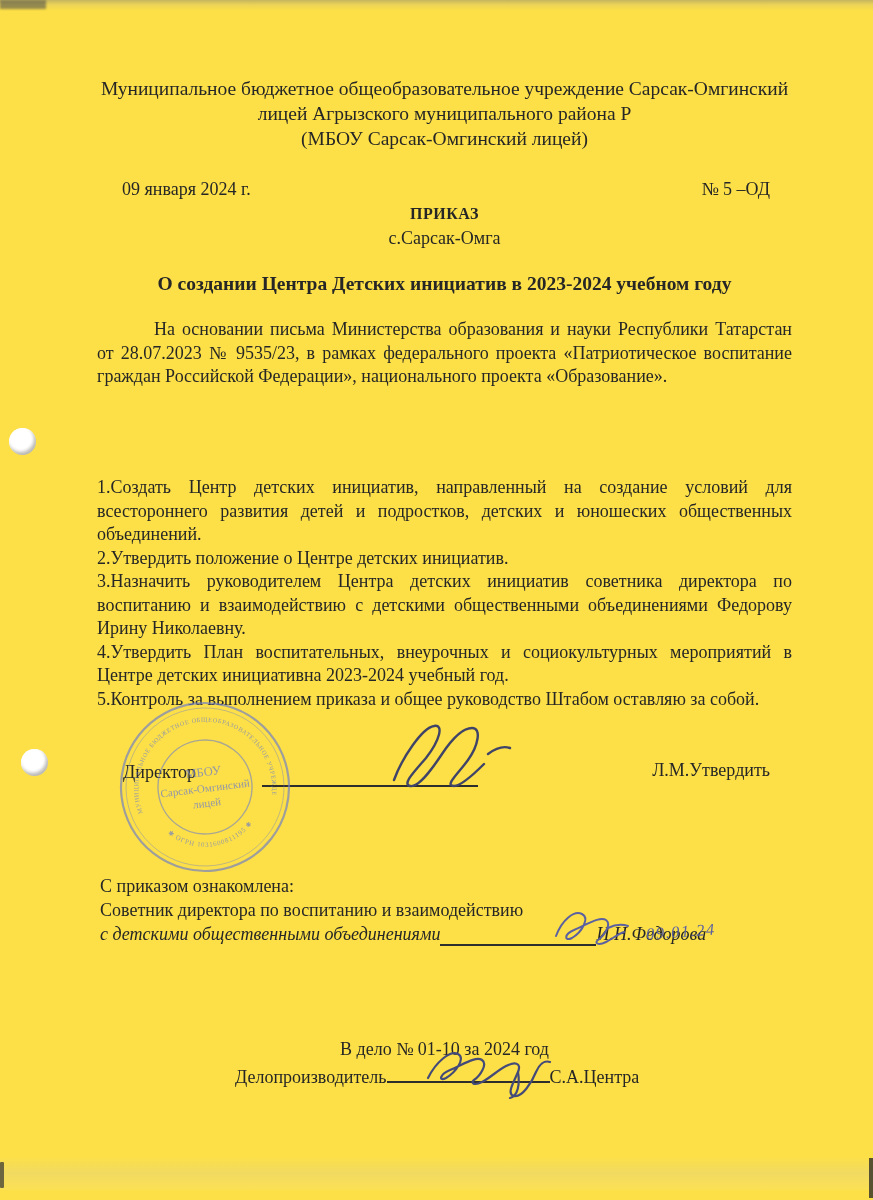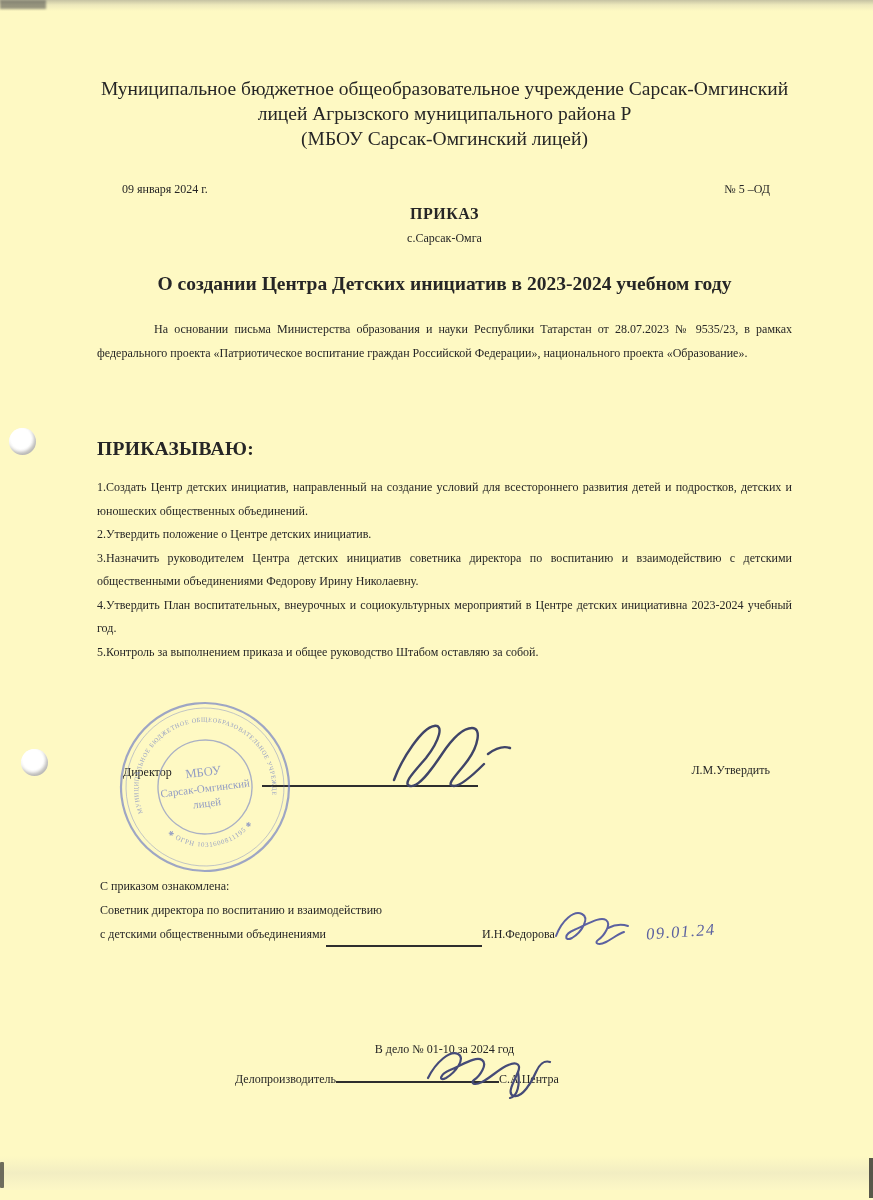--- a/index.html
+++ b/index.html
@@ -1,23 +1,23 @@
 <!DOCTYPE html>
 <html><head>
 <meta charset="utf-8">
 <style>
   html,body{margin:0;padding:0;background:#e9e9e7;}
   .page{
     position:relative;width:873px;height:1200px;margin:0 auto;
-    background:#fef9c3;overflow:hidden;
+    background:#fde047;overflow:hidden;
     font-family:"Liberation Serif","DejaVu Serif",serif;
     color:#242424;
   }
   .abs{position:absolute;}
-  .txt{font-size:12px;line-height:23.5px;color:#262626;}
+  .txt{font-size:18px;line-height:23.5px;color:#262626;}
   .area{left:97px;width:695px;}
   .center{text-align:center;}
   .bold{font-weight:bold;}
   .just{text-align:justify;}
   p{margin:0;}
 
   
   .top-edge{left:0;top:0;width:873px;height:11px;
     background:linear-gradient(180deg,rgba(128,127,123,0.45) 0%,rgba(160,158,154,0.18) 45%,rgba(255,255,255,0) 100%);}
   .top-smudge{left:0;top:0;width:46px;height:9px;background:rgba(75,75,72,0.55);filter:blur(1px);}
@@ -50,21 +50,21 @@
   .dir-line{left:262px;top:785px;width:216px;height:2px;background:#2e2e2e;}
   .sig{pointer-events:none;}
 
   
   .stamp-wrap{left:115px;top:697px;width:180px;height:180px;transform:rotate(-7deg);opacity:0.85;}
   .stamp-wrap svg{display:block;}
 
   
   .ack1{top:875px;left:100px;}
   .ack2{top:899px;left:100px;}
-  .ack3{top:923px;left:100px;display:flex;align-items:flex-end;}
+  .ack3{top:923px;left:100px;display:flex;align-items:center;font-style:italic;}
   .blank{display:inline-block;border-bottom:2px solid #2e2e2e;height:20px;}
   .ack3 .blank{width:156px;}
   .hw-date{left:646px;top:922px;font-size:16.5px;font-style:italic;color:#5b61a0;
     letter-spacing:1.5px;transform:rotate(-4deg);white-space:nowrap;}
 
   
   .filing1{top:1038px;}
   .filing2{top:1061px;left:235px;display:flex;align-items:baseline;}
   .filing2 .blank{width:163px;}
 </style>
@@ -94,21 +94,20 @@
 
   <div class="abs area center bold prikaz txt">ПРИКАЗ</div>
   <div class="abs area center place txt">с.Сарсак-Омга</div>
 
   <div class="abs area center bold subject txt">О создании Центра Детских инициатив в 2023-2024 учебном году</div>
 
   <div class="abs area intro txt">
     <p class="just">На основании письма Министерства образования и науки Республики Татарстан от 28.07.2023 № 9535/23, в рамках федерального проекта «Патриотическое воспитание граждан Российской Федерации», национального проекта «Образование».</p>
   </div>
 
-  <div class="abs area bold resolve txt">ПРИКАЗЫВАЮ:</div>
 
   <div class="abs area items txt">
     <p class="just">1.Создать Центр детских инициатив, направленный на создание условий для всестороннего развития детей и подростков, детских и юношеских общественных объединений.</p>
     <p class="just">2.Утвердить положение о Центре детских инициатив.</p>
     <p class="just">3.Назначить руководителем Центра детских инициатив советника директора по воспитанию и взаимодействию с детскими общественными объединениями Федорову Ирину Николаевну.</p>
     <p class="just">4.Утвердить План воспитательных, внеурочных и социокультурных мероприятий в Центре детских инициативна 2023-2024 учебный год.</p>
     <p class="just">5.Контроль за выполнением приказа и общее руководство Штабом оставляю за собой.</p>
   </div>
 
   <div class="abs dir-title txt">Директор</div>

